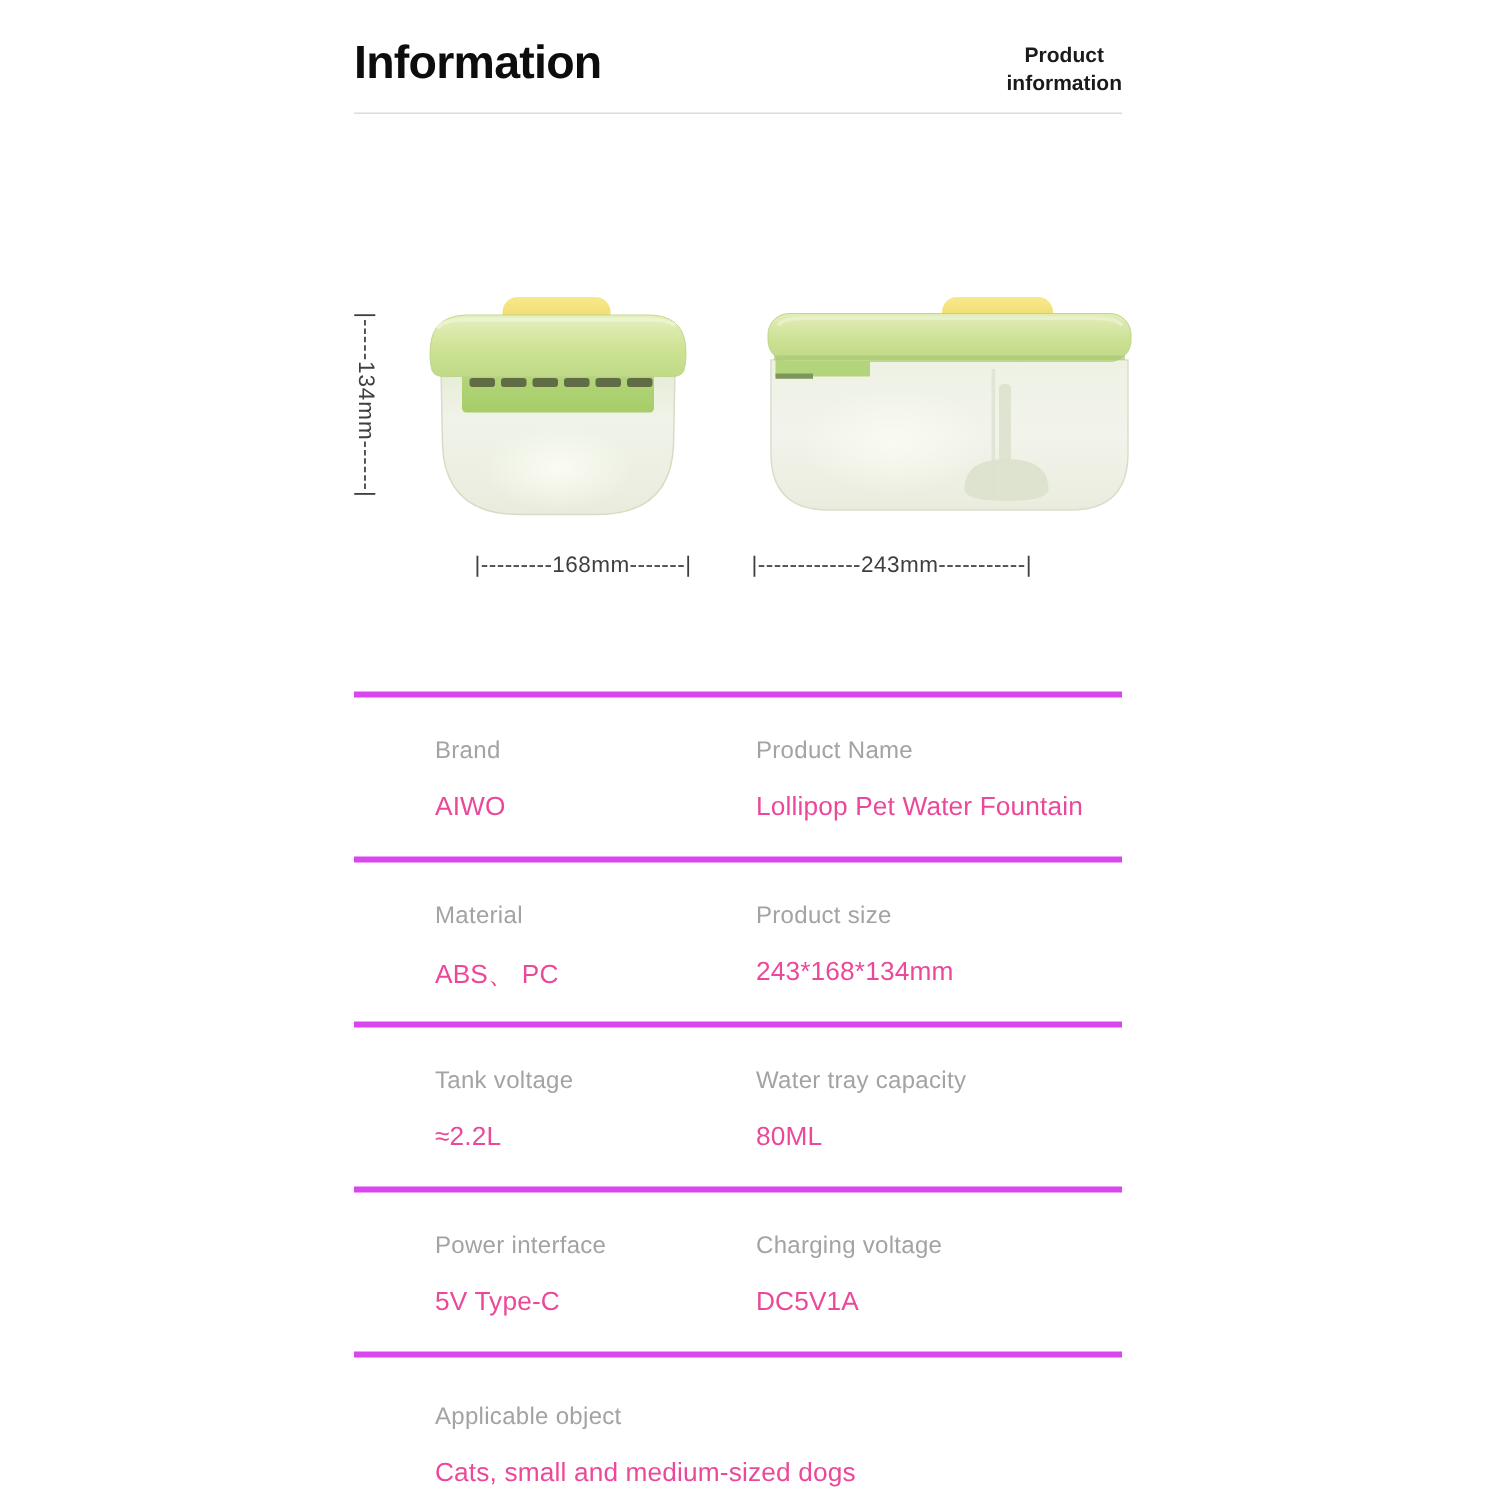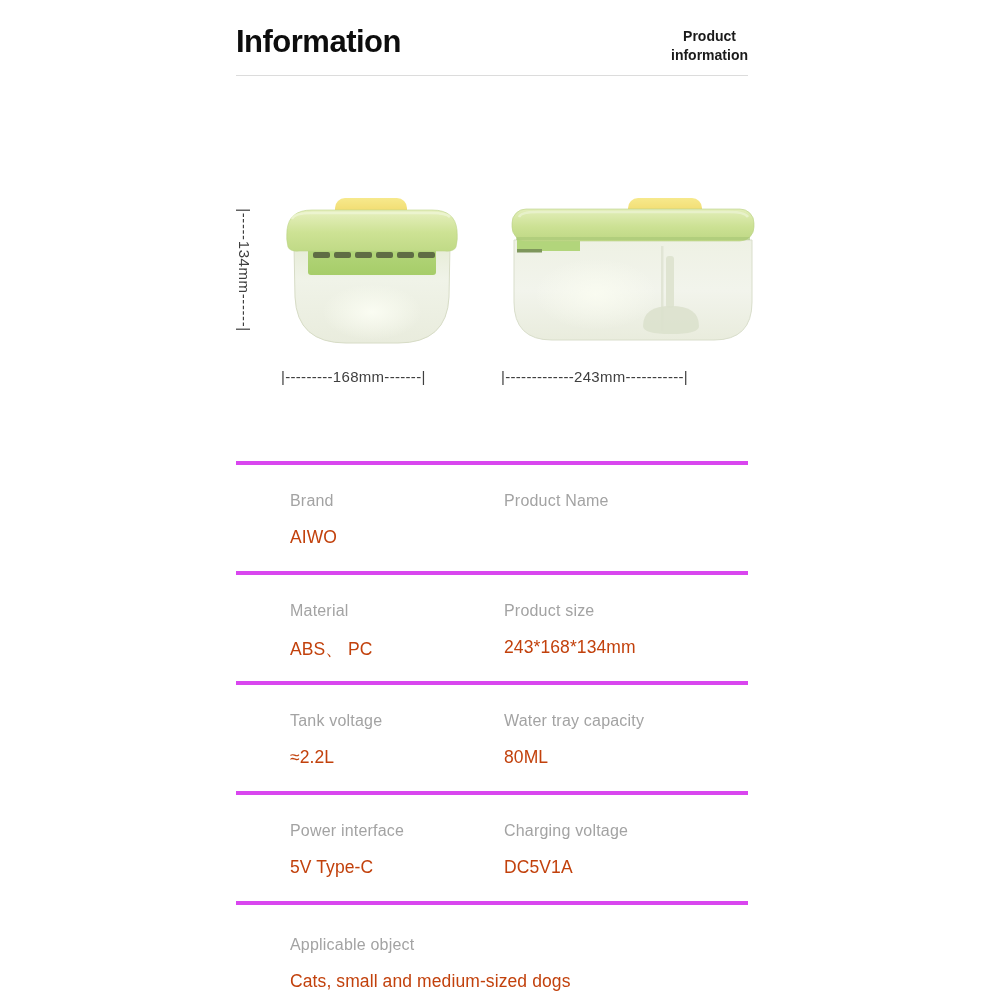--- a/index.html
+++ b/index.html
@@ -34,21 +34,21 @@
   
   .dim {
     position: absolute; font-size: 15px; color: #3f3f3f;
     white-space: nowrap; letter-spacing: 0.3px;
   }
   .dim-height {
     left: 244px; top: 270px;
     transform: translate(-50%, -50%) rotate(90deg);
     letter-spacing: 0.6px;
   }
-  .dim-front { left: 281px; width: 180px; top: 368px; text-align: left; }
+  .dim-front { left: 281px; width: 180px; top: 368px; text-align: right; }
   .dim-side  { left: 501px; width: 226px; top: 368px; text-align: left; }
 
   .product-front { position: absolute; left: 286px; top: 195px; }
   .product-side  { position: absolute; left: 511px; top: 194px; }
 
   
   .specs { position: absolute; left: 236px; top: 461px; width: 512px; }
   .spec-row {
     border-top: 4px solid #d946ef;
     height: 110px; position: relative;
@@ -57,21 +57,21 @@
   .cell { position: absolute; top: 0; }
   .cell-left  { left: 54px;  width: 225px; }
   .cell-right { left: 268px; width: 231px; }
   .cell-full  { left: 54px;  width: 450px; }
   .spec-label {
     padding-top: 27px; font-size: 16px; color: #a3a3a3;
     letter-spacing: 0.2px;
   }
   .row-last .spec-label { padding-top: 31px; }
   .spec-value {
-    margin-top: 17px; font-size: 17.5px; color: #c2410c;
+    margin-top: 17px; font-size: 17.5px; color: #ec4899;
     letter-spacing: 0.1px;
   }
 </style>
 </head>
 <body>
 
 <div class="page">
 
   <div class="header">
     <div class="title">Information</div>
@@ -177,20 +177,21 @@
 
   <div class="specs">
 
     <div class="spec-row">
       <div class="cell cell-left">
         <div class="spec-label">Brand</div>
         <div class="spec-value">AIWO</div>
       </div>
       <div class="cell cell-right">
         <div class="spec-label">Product Name</div>
+        <div class="spec-value">Lollipop Pet Water Fountain</div>
       </div>
     </div>
 
     <div class="spec-row">
       <div class="cell cell-left">
         <div class="spec-label">Material</div>
         <div class="spec-value">ABS、 PC</div>
       </div>
       <div class="cell cell-right">
         <div class="spec-label">Product size</div>

